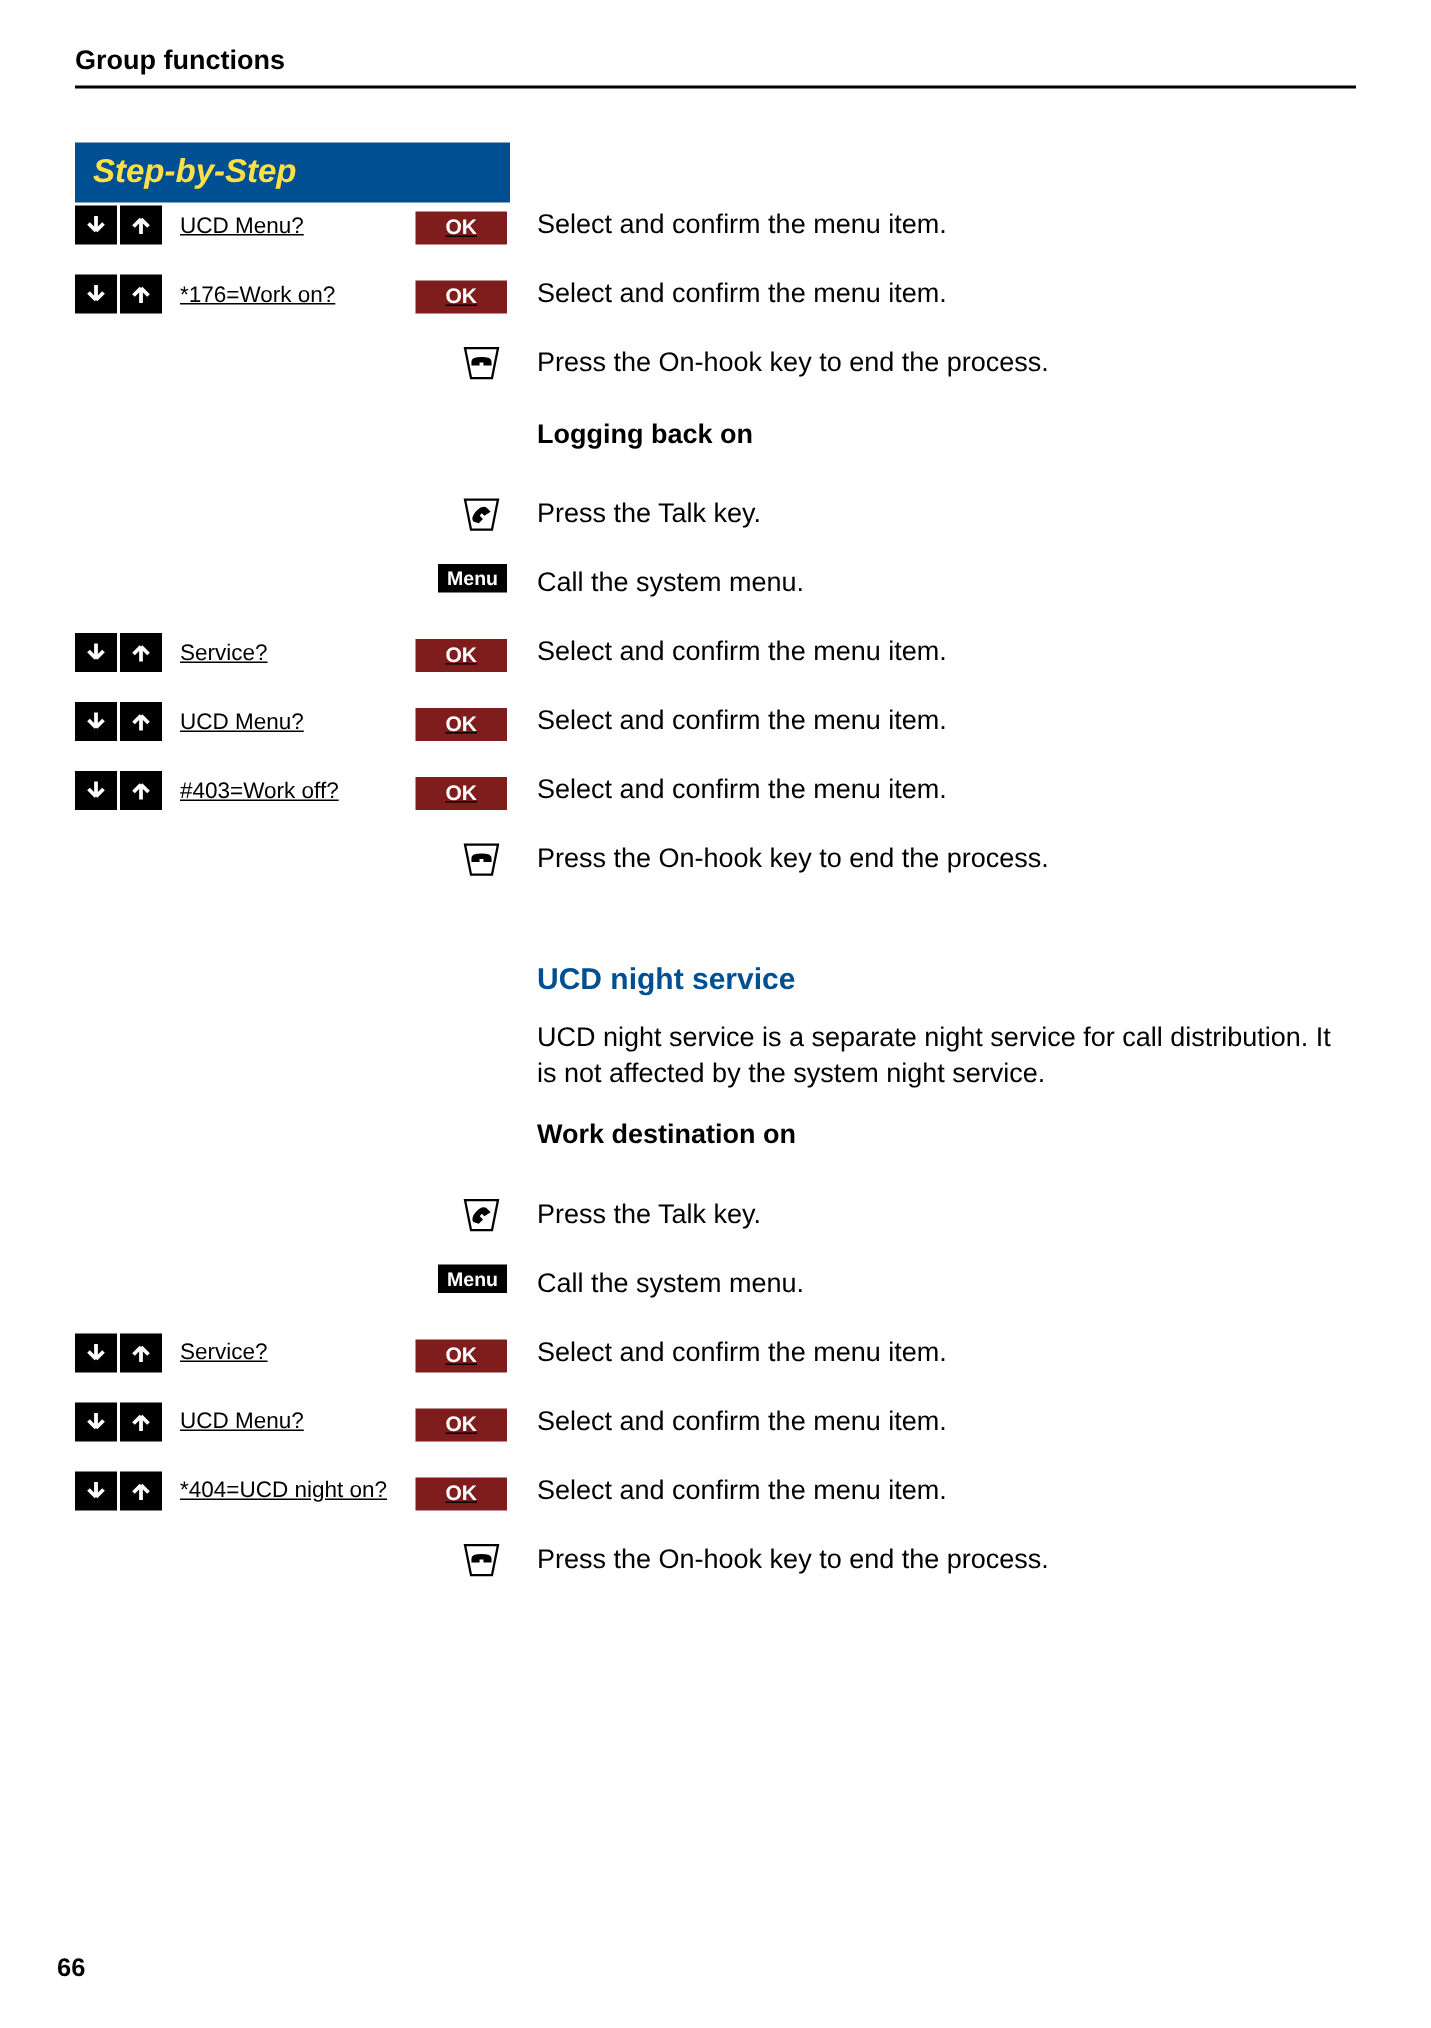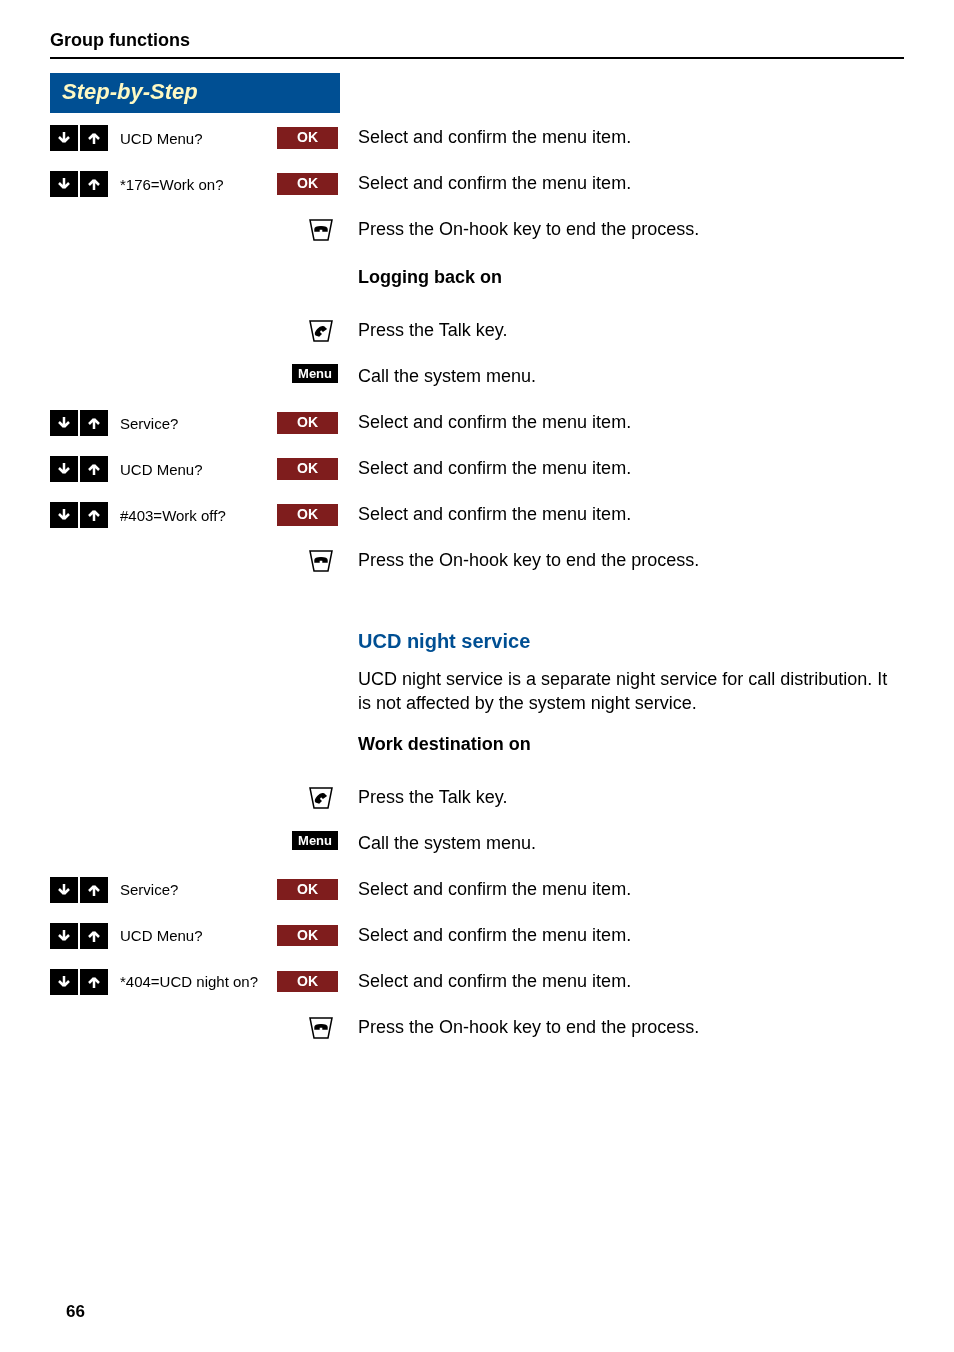--- a/index.html
+++ b/index.html
@@ -1,37 +1,37 @@
 <!DOCTYPE html>
 <html><head>
 <meta charset="utf-8">
 <style>
   * { box-sizing: border-box; margin: 0; padding: 0; }
   html, body { width: 954px; height: 1352px; background: #fff; font-family: Arial, Helvetica, sans-serif; color: #000; }
   .page { padding: 30px 50px 30px 50px; position: relative; height: 100%; }
-  .header { font-weight: bold; font-size: 18px; border-bottom: 2px solid #000; padding-bottom: 6px; margin-bottom: 14px; }
+  .header { font-weight: bold; font-size: 18px; border-bottom: 2px solid #000; padding-bottom: 6px; margin-bottom: 36px; }
   .leftcol { width: 290px; flex: 0 0 290px; }
   .rightcol { flex: 1; padding-left: 18px; }
-  .step-banner { background: #004f93; color: #fef9c3; font-weight: bold; font-size: 22px; font-style: italic; padding: 6px 24px 8px 12px; margin-bottom: 12px; }
+  .step-banner { background: #004f93; color: #fde047; font-weight: bold; font-size: 22px; font-style: italic; padding: 6px 24px 8px 12px; margin-bottom: 2px; }
   .row { display: flex; align-items: flex-start; min-height: 30px; margin-bottom: 16px; }
-  .row .icons { flex: 0 0 290px; display: flex; justify-content: flex-end; align-items: center; gap: 6px; padding-right: 2px; }
+  .row .icons { flex: 0 0 290px; display: flex; justify-content: flex-end; align-items: flex-end; gap: 6px; padding-right: 2px; text-decoration: underline; }
   .row .icons .disp { flex: 1; display:flex; align-items:center; gap:6px; }
   .arrowset { display: flex; gap: 2px; }
   .arrowbtn { width: 28px; height: 26px; background: #000; display:flex; align-items:center; justify-content:center; }
   .arrowbtn svg { width: 16px; height: 16px; fill: #fff; }
   .displabel { font-size: 15px; color:#000; white-space: nowrap; margin-left:6px; }
   .okbtn { background:#7f1d1d; color:#fff; font-weight:bold; font-size:14px; padding:1px 20px; line-height:1.4; }
   .menubtn { background:#000; color:#fff; font-weight:bold; font-size:13px; padding:2px 6px; }
   .keyicon { width: 34px; height: 26px; display:flex; align-items:center; justify-content:center; }
   .keyicon svg { width: 30px; height: 24px; stroke:#000; fill:none; stroke-width:1.4; }
   .desc { font-size: 18px; line-height: 1.35; color:#000; }
   .descblock { margin-bottom: 18px; margin-top:2px;}
   .boldline { font-weight: bold; font-size: 18px; margin-bottom: 14px; margin-top:4px;}
   .h3blue { color:#004f93; font-weight:bold; font-size:20px; margin-top: 36px; margin-bottom: 14px; }
-  .pagenum { position:absolute; bottom: 30px; left: 66px; font-weight:bold; font-size:17px; }
+  .pagenum { position:absolute; bottom: 30px; left: 38px; font-weight:bold; font-size:17px; }
   .spacer { flex:1; }
 </style>
 </head>
 <body>
 
 <div class="page">
   <div class="header">Group functions</div>
 
   <div class="leftcol" style="margin-bottom:0;">
     <div class="step-banner">Step-by-Step</div>

